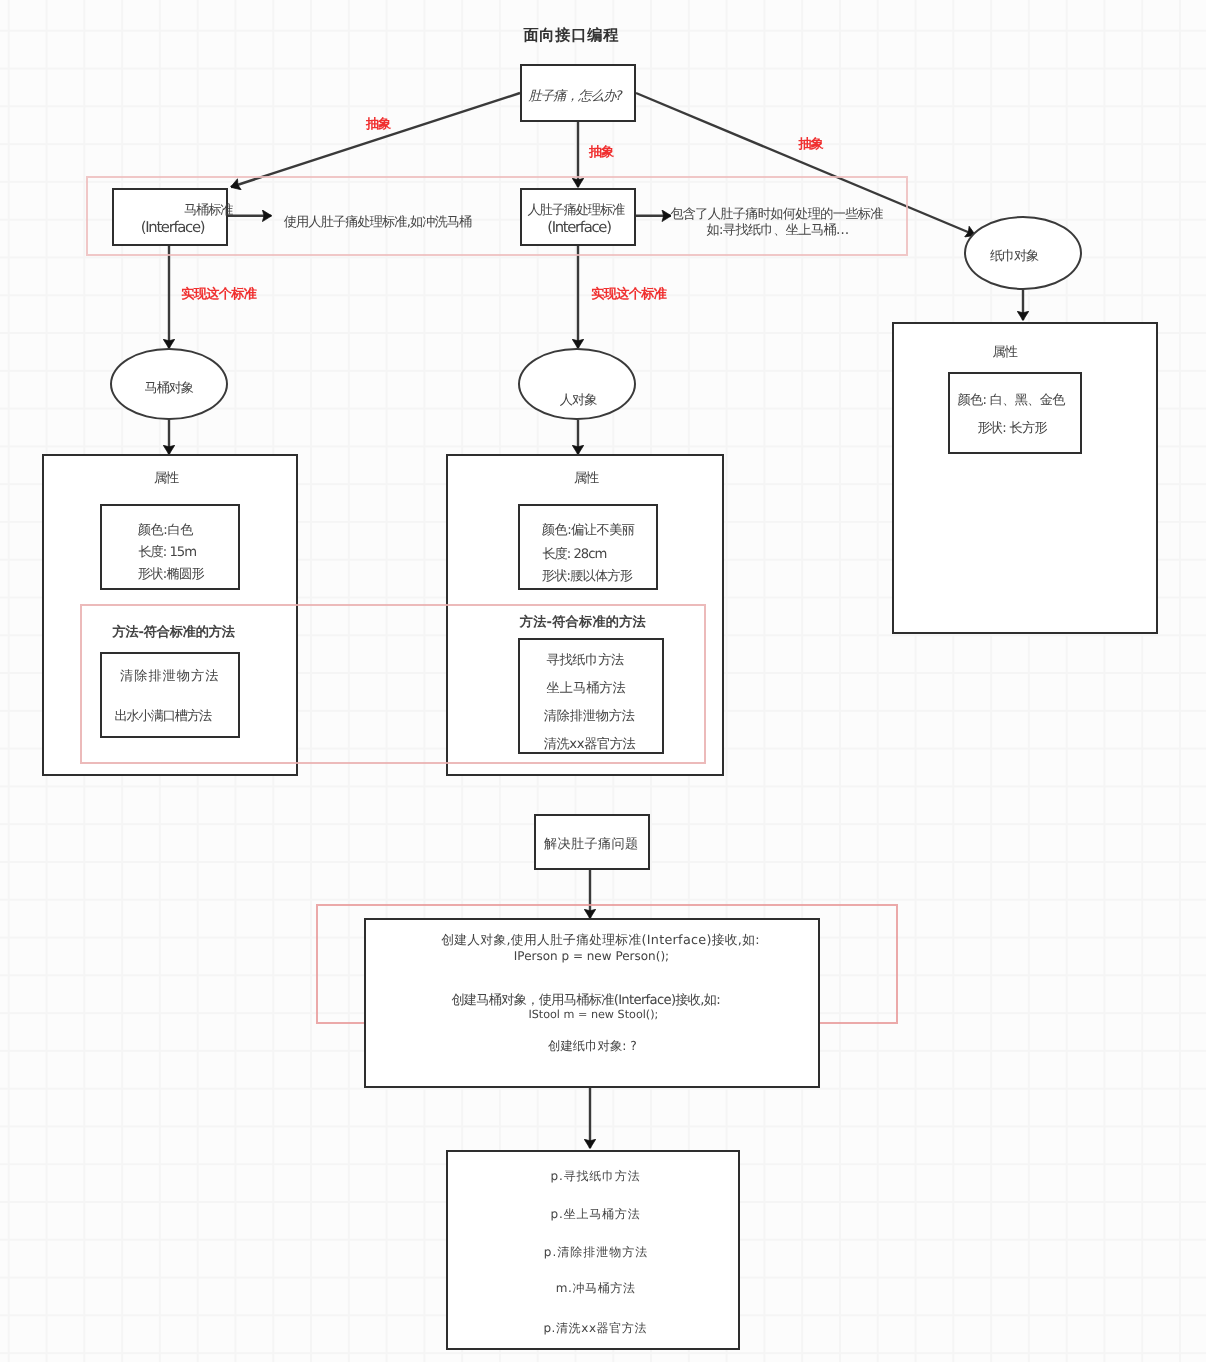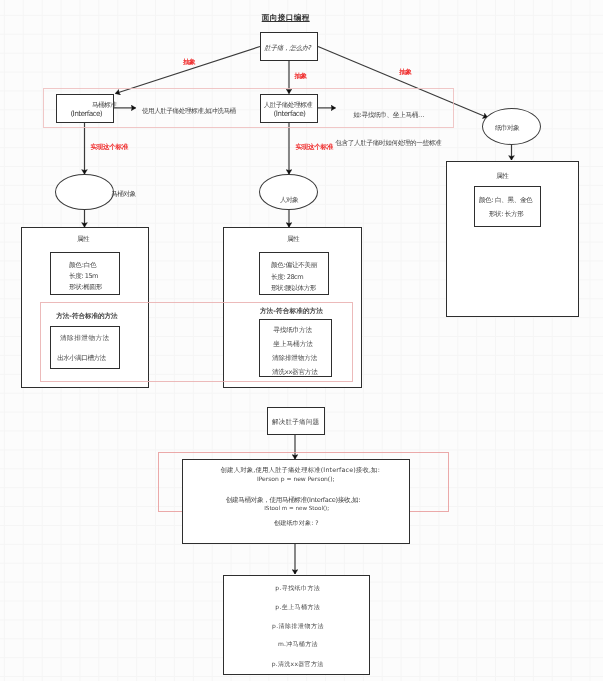--- a/index.html
+++ b/index.html
@@ -40,46 +40,46 @@
       <line x1="84.5" y1="122" x2="84.5" y2="174"></line>
       <line x1="289" y1="122" x2="289" y2="174"></line>
       <line x1="84.5" y1="210" x2="84.5" y2="227"></line>
       <line x1="289" y1="210" x2="289" y2="227"></line>
       <line x1="511.5" y1="145" x2="511.5" y2="160"></line>
       <line x1="295" y1="432" x2="295" y2="459"></line>
       <line x1="295" y1="543" x2="295" y2="574"></line>
     </g>
   </svg>
 
-  <div class="t" style="left:261.7px;top:13.3px;font-size:7.6px;letter-spacing:0.4px;color:#333;font-weight:bold;text-decoration:underline;">面向接口编程</div>
+  <div class="t" style="left:261.7px;top:13.3px;font-size:7.6px;letter-spacing:0.4px;color:#333;font-weight:bold;">面向接口编程</div>
 
   <div class="node bx" style="left:260px;top:32px;width:58px;height:28.5px;"></div>
   <div class="t" style="left:264.2px;top:43.7px;font-size:6.6px;letter-spacing:-0.35px;font-style:italic;">肚子痛，怎么办?</div>
 
   <div class="pk" style="left:43px;top:87.5px;width:411.2px;height:40.6px;border-color:#edbdbd;"></div>
 
   <div class="node bx" style="left:56px;top:94px;width:58px;height:28.5px;"></div>
   <div class="t" style="left:68px;top:101.1px;font-size:6.6px;letter-spacing:-0.55px;margin-left:24px;">马桶标准</div>
   <div class="t" style="left:70.4px;top:109.3px;font-size:7.4px;letter-spacing:-0.65px;">(Interface)</div>
   <div class="t" style="left:141.9px;top:106.5px;font-size:6.6px;letter-spacing:-0.45px;">使用人肚子痛处理标准,如冲洗马桶</div>
 
   <div class="node bx" style="left:260px;top:94px;width:58px;height:28.5px;"></div>
   <div class="t" style="left:263.7px;top:101.1px;font-size:6.6px;letter-spacing:-0.55px;">人肚子痛处理标准</div>
   <div class="t" style="left:273.6px;top:109.3px;font-size:7.4px;letter-spacing:-0.65px;">(Interface)</div>
-  <div class="t" style="left:335.2px;top:102.8px;font-size:6.6px;letter-spacing:-0.35px;margin-top:36px;">包含了人肚子痛时如何处理的一些标准</div>
+  <div class="t" style="left:335.2px;top:102.8px;font-size:6.6px;letter-spacing:-0.35px;">包含了人肚子痛时如何处理的一些标准</div>
   <div class="t" style="left:353.2px;top:111.3px;font-size:6.6px;letter-spacing:-0.3px;">如:寻找纸巾、坐上马桶…</div>
 
   <div class="t red" style="left:183.0px;top:58.2px;font-size:6.6px;letter-spacing:-0.55px;">抽象</div>
   <div class="t red" style="left:294.5px;top:72.2px;font-size:6.6px;letter-spacing:-0.55px;">抽象</div>
   <div class="t red" style="left:399.2px;top:67.7px;font-size:6.6px;letter-spacing:-0.55px;">抽象</div>
   <div class="t red" style="left:90.6px;top:142.8px;font-size:6.6px;letter-spacing:-0.35px;">实现这个标准</div>
   <div class="t red" style="left:295.6px;top:143.4px;font-size:6.6px;letter-spacing:-0.35px;">实现这个标准</div>
 
   <div class="node" style="left:55px;top:174px;width:58.5px;height:36px;border:1.2px solid #3a3a3a;border-radius:50%;background:#fff;"></div>
-  <div class="t" style="left:72.3px;top:189.9px;font-size:6.6px;letter-spacing:-0.55px;margin-left:39px;">马桶对象</div>
+  <div class="t" style="left:72.3px;top:189.9px;font-size:6.6px;letter-spacing:-0.55px;">马桶对象</div>
   <div class="node" style="left:259px;top:174px;width:58.5px;height:36px;border:1.2px solid #3a3a3a;border-radius:50%;background:#fff;"></div>
   <div class="t" style="left:279.9px;top:196px;font-size:6.6px;letter-spacing:-0.5px;text-align:center;">人对象</div>
   <div class="node" style="left:482px;top:108px;width:59px;height:37px;border:1.2px solid #3a3a3a;border-radius:50%;background:#fff;"></div>
   <div class="t" style="left:495px;top:124.3px;font-size:6.6px;letter-spacing:-0.6px;">纸巾对象</div>
 
   <div class="node bx" style="left:21px;top:227.1px;width:128.1px;height:161.2px;"></div>
   <div class="t" style="left:77.0px;top:235.2px;font-size:6.6px;letter-spacing:-0.55px;">属性</div>
   <div class="node bx" style="left:50px;top:252px;width:69.5px;height:43.3px;"></div>
   <div class="t" style="left:68.9px;top:261.3px;font-size:6.6px;letter-spacing:-0.2px;">颜色:白色</div>
   <div class="t" style="left:69.2px;top:272.3px;font-size:6.6px;letter-spacing:-0.5px;">长度: 15m</div>

